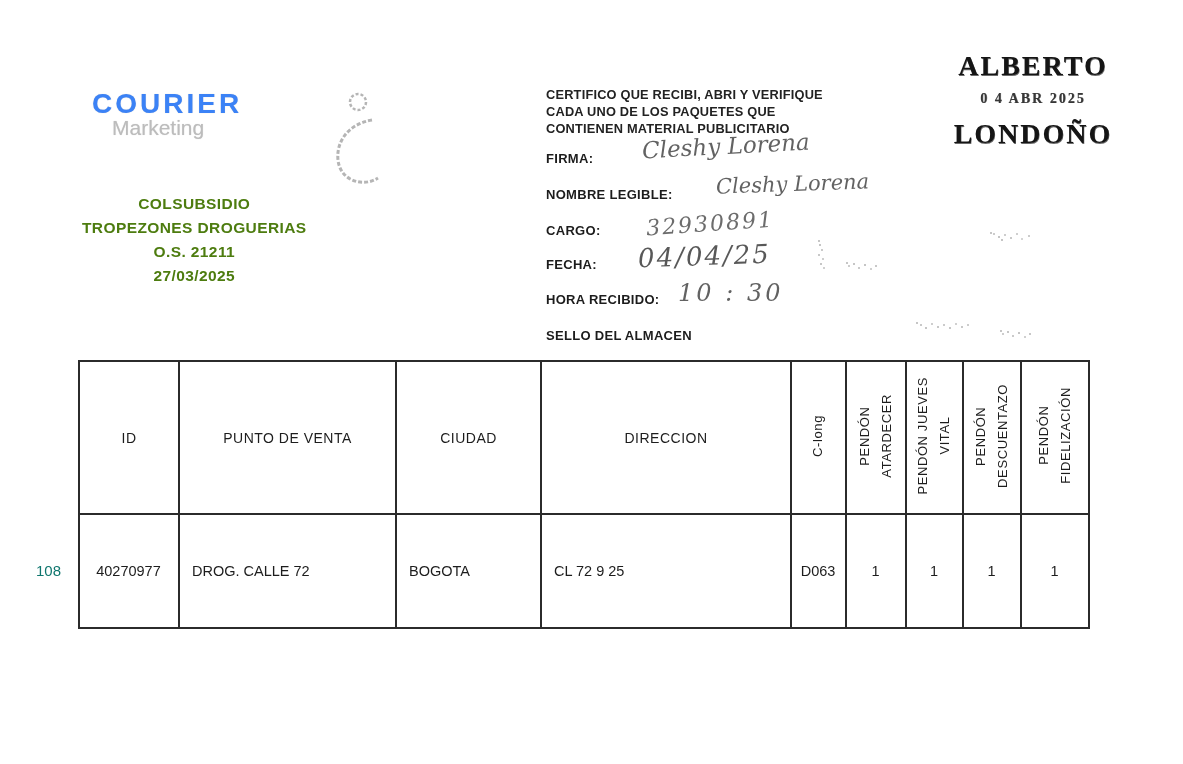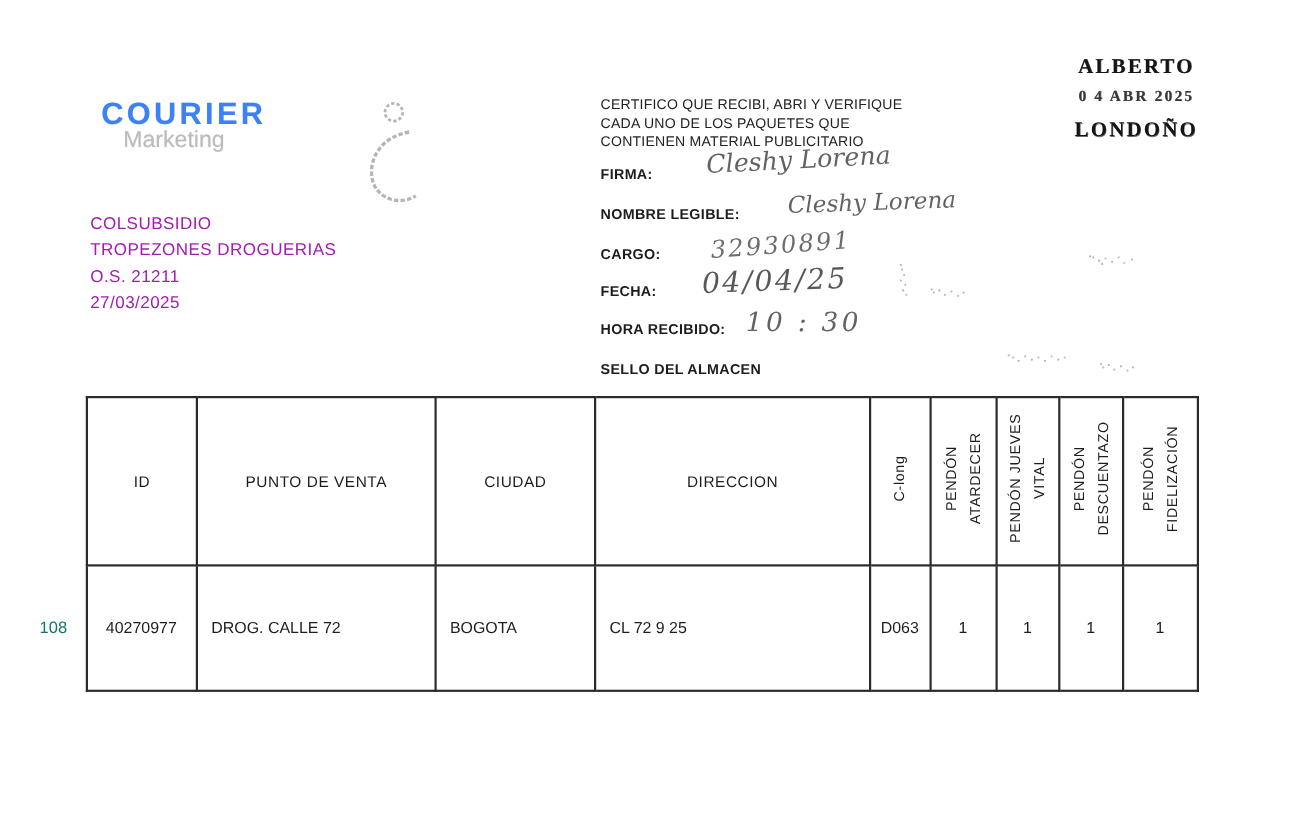--- a/index.html
+++ b/index.html
@@ -18,43 +18,43 @@
     color:#3b82f6;text-shadow:0 0 1px #d0d0d0;
   }
   .logo-line2{
     font-size:21px;margin-left:20px;margin-top:-4px;
     color:#bcbcbc;text-shadow:0 0 1px #d5d5d5;
   }
   .logo-figure{position:absolute;left:236px;top:2px;}
   
   .client-block{position:absolute;left:82px;top:192px;}
   .client-block div{
-    font-size:15.5px;font-weight:normal;line-height:24px;
-    color:#a21caf;letter-spacing:0.4px;
+    font-size:15.5px;font-weight:bold;line-height:24px;
+    color:#4d7c0f;letter-spacing:0.4px;text-align:center;
   }
   
   .cert-block{position:absolute;left:546px;top:86px;width:330px;}
   .cert-block div{
-    font-size:12.8px;font-weight:normal;line-height:17px;
+    font-size:12.8px;font-weight:bold;line-height:17px;
     color:#222;letter-spacing:0.2px;
   }
   
   .form-label{
     position:absolute;left:546px;
     font-size:13px;font-weight:bold;color:#1c1c1c;letter-spacing:0.3px;
   }
   .handwriting{
     position:absolute;
     font-family:"DejaVu Serif", serif;
     font-style:italic;color:#3c3c3c;white-space:nowrap;
   }
   
   .stamp{position:absolute;left:948px;top:50px;width:170px;text-align:center;
     font-family:"Liberation Serif", serif;color:#151515;}
-  .stamp-name{font-size:19px;font-weight:bold;letter-spacing:2px;text-shadow:0.5px 0.5px 0 #6a6a6a;}
+  .stamp-name{font-size:28px;font-weight:bold;letter-spacing:2px;text-shadow:0.5px 0.5px 0 #6a6a6a;}
   .stamp-date{font-size:14px;font-weight:bold;letter-spacing:2px;margin-top:9px;opacity:.85;text-shadow:0.5px 0 0 #777;}
   .stamp-name2{margin-top:11px;font-family:Liberation Serif, serif;}
   
   .smudge{position:absolute;width:2px;height:2px;background:#8d8d8d;opacity:.65;border-radius:50%;}
   .sm1{box-shadow:3px 1px 0 #999,8px 4px 0 #8a8a8a,14px 2px 0 #9a9a9a,20px 5px 0 #909090,26px 1px 0 #9e9e9e,11px 7px 0 #888,31px 6px 0 #aaa,38px 3px 0 #999;}
   .sm2{box-shadow:1px 4px 0 #8a8a8a,3px 9px 0 #949494,0 14px 0 #8f8f8f,4px 18px 0 #9b9b9b,2px 23px 0 #8c8c8c,5px 27px 0 #a0a0a0;}
   .sm3{box-shadow:4px 2px 0 #929292,9px 5px 0 #888,15px 1px 0 #9c9c9c,21px 4px 0 #8e8e8e,27px 2px 0 #969696,33px 5px 0 #8b8b8b,39px 1px 0 #a1a1a1,45px 4px 0 #909090,51px 2px 0 #9a9a9a;}
   .sm4{box-shadow:2px 3px 0 #9a9a9a,7px 1px 0 #8d8d8d,12px 5px 0 #959595,18px 2px 0 #898989,24px 6px 0 #9f9f9f,29px 3px 0 #8f8f8f;}
   
   .row-number{position:absolute;left:36px;top:562px;font-size:15px;color:#0f766e;}

